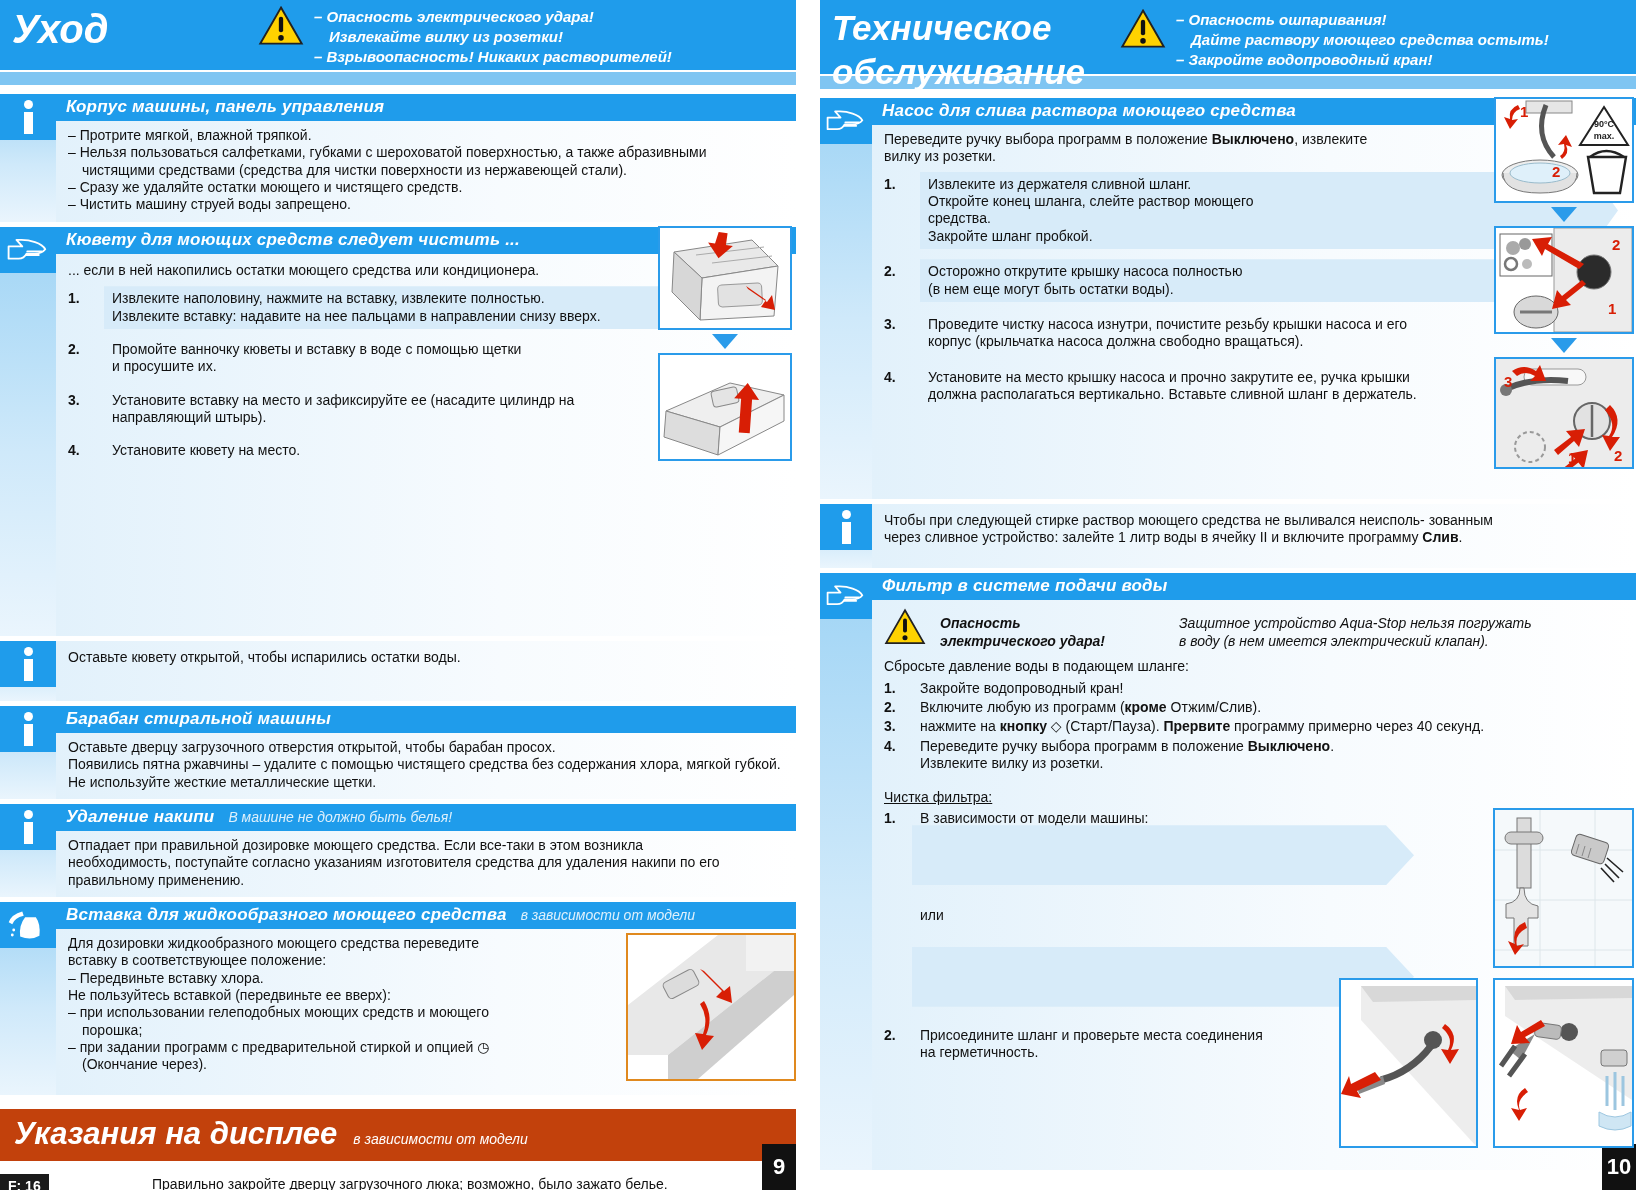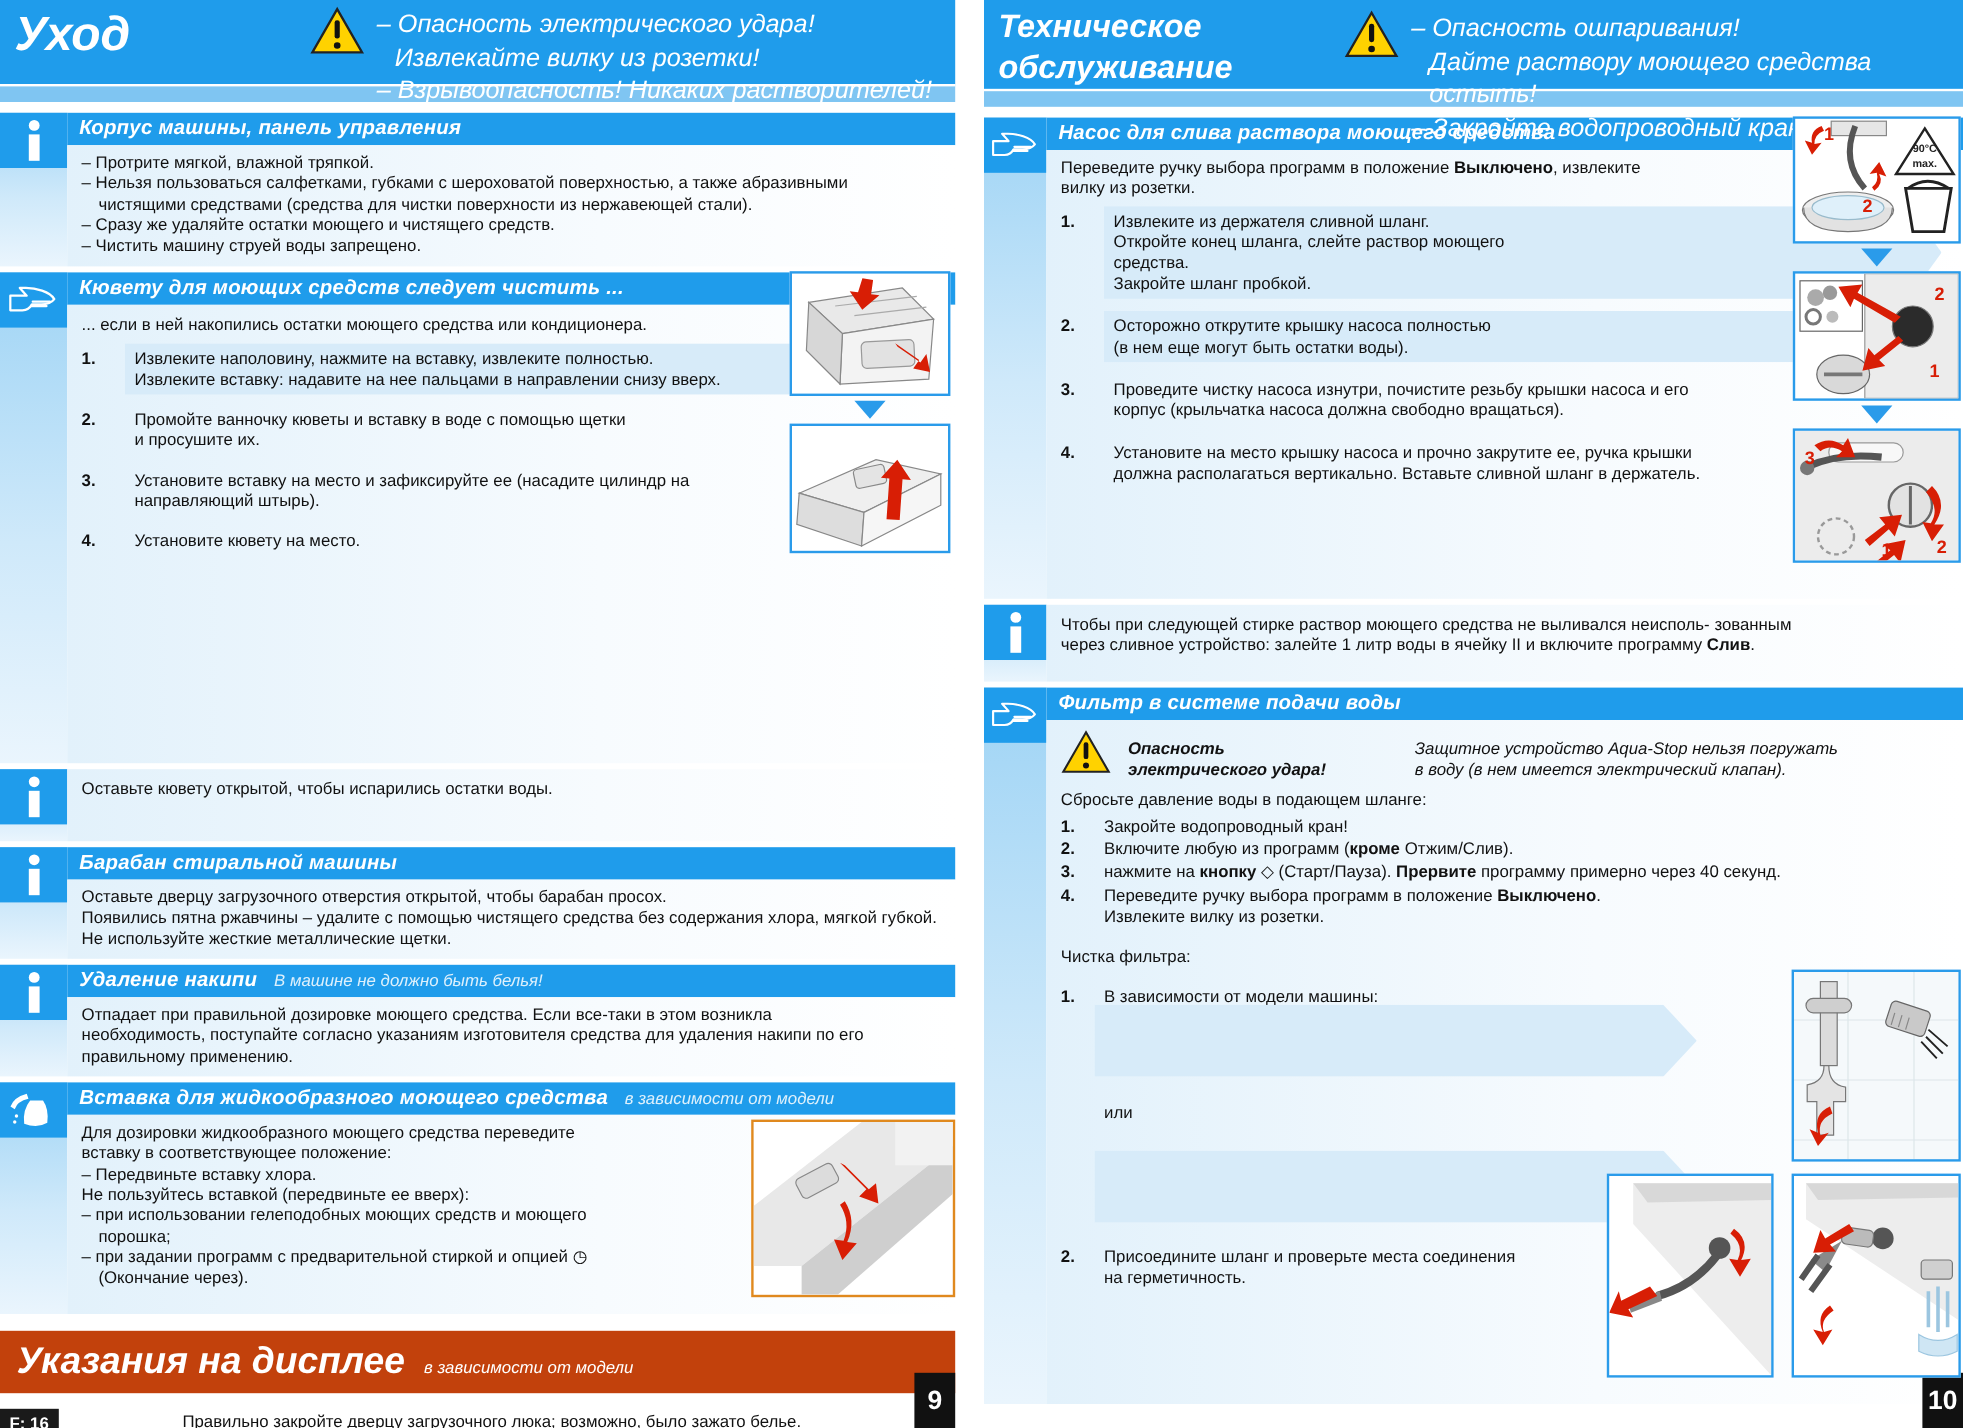--- a/index.html
+++ b/index.html
@@ -11,25 +11,25 @@
   .page{position:absolute;top:0;height:1190px;}
   #page9{left:0;width:796px;}
   #page10{left:820px;width:816px;}
 
   
   .hdr{background:#1f9ceb;position:relative;color:#fff;}
   #page9 .hdr{height:70px;}
   #page10 .hdr{height:74px;}
   .hdr-title{font-style:italic;font-weight:bold;padding-left:12px;}
   #page9 .hdr-title{font-size:40px;line-height:58px;}
-  #page10 .hdr-title{font-size:27px;line-height:1.25;padding-top:6px;}
+  #page10 .hdr-title{font-size:35px;line-height:1.25;padding-top:6px;}
   .hdr-warn{position:absolute;top:5px;display:flex;gap:10px;align-items:flex-start;}
   #page9 .hdr-warn{left:258px;}
   #page10 .hdr-warn{left:300px;top:8px;}
-  .hdr-warn .lines{font-style:italic;font-size:21px;line-height:1.32;padding-top:2px;}
+  .hdr-warn .lines{font-style:italic;font-size:15px;line-height:1.32;padding-top:2px;font-weight:bold;}
   .hdr-warn .lines .indent{padding-left:15px;}
   .strip{height:13px;background:#7fc5f2;border-top:2px solid #fff;margin-bottom:9px;}
 
   
   .sec{display:grid;grid-template-columns:56px 1fr;margin-bottom:5px;}
   #page10 .sec{grid-template-columns:52px 1fr;}
   .gut{background:linear-gradient(180deg,#9fd4f5 0%,#cfe9fa 55%,#eaf5fd 100%);position:relative;}
   .gut .ico{width:100%;height:46px;background:#1f9ceb;display:flex;align-items:center;justify-content:center;}
   .secmain{min-width:0;}
   .shd{background:#1f9ceb;color:#fff;padding:3px 10px 4px;display:flex;align-items:baseline;gap:14px;}
@@ -498,21 +498,21 @@
                 <span>нажмите на <b>кнопку</b> ◇ (Старт/Пауза). <b>Прервите</b> программу примерно через 40 секунд.</span>
               </span>
             </div>
           <div class="step">
               <span class="n">4.</span>
               <span class="tx">
                 <span>Переведите ручку выбора программ в положение <b>Выключено</b>.<br>Извлеките вилку из розетки.</span>
               </span>
             </div>
         </div>
-        <div style="margin:16px 0 16px;">Чистка фильтра:</div>
+        <div style="margin:16px 0 4px;text-decoration:underline;">Чистка фильтра:</div>
         <div class="step" style="margin-top:4px;grid-template-columns:36px 1fr;">
           <span class="n">1.</span>
           <span class="tx">
             <span>В зависимости от модели машины:</span>
             <span class="hang chev" style="display:block;max-width:330px;margin-top:2px;">– Снимите шланг с водопроводного крана. Проведите чистку фильтра с помощью маленькой щетки.</span>
             <span style="display:block;margin:26px 0 26px;">или</span>
             <span class="hang chev" style="display:block;max-width:330px;">– отсоедините шланг от задней стенки машины. Извлеките фильтр с помощью щипцов и промойте его.</span>
           </span>
         </div>
         <div class="step" style="margin-top:24px;grid-template-columns:36px 1fr;">

